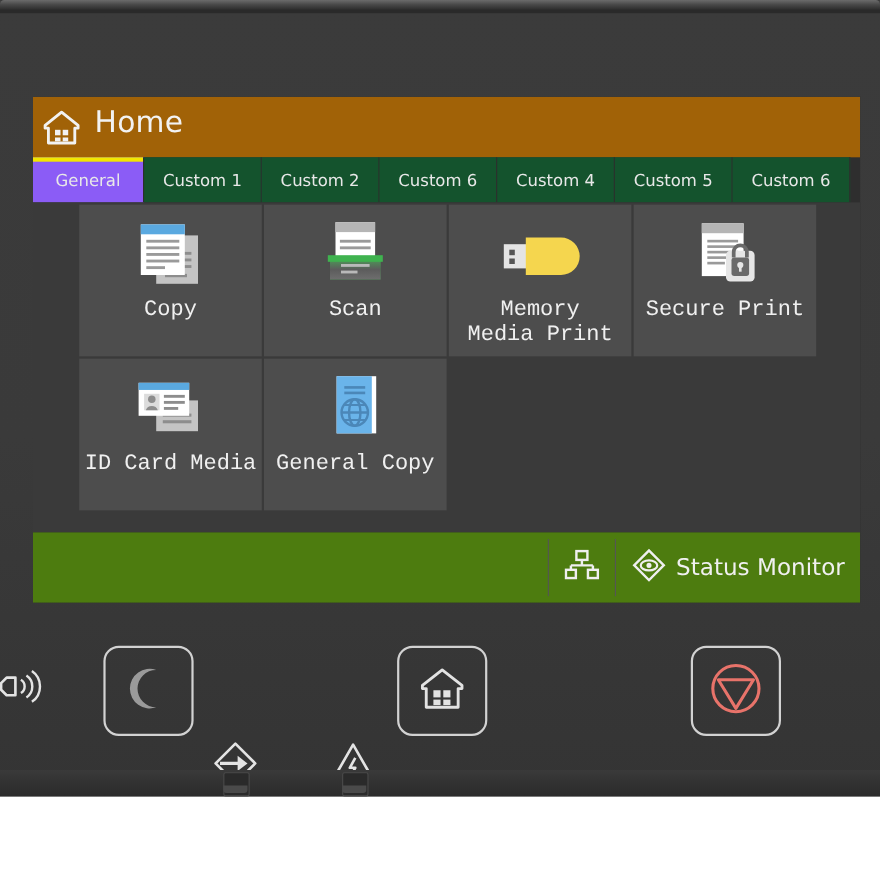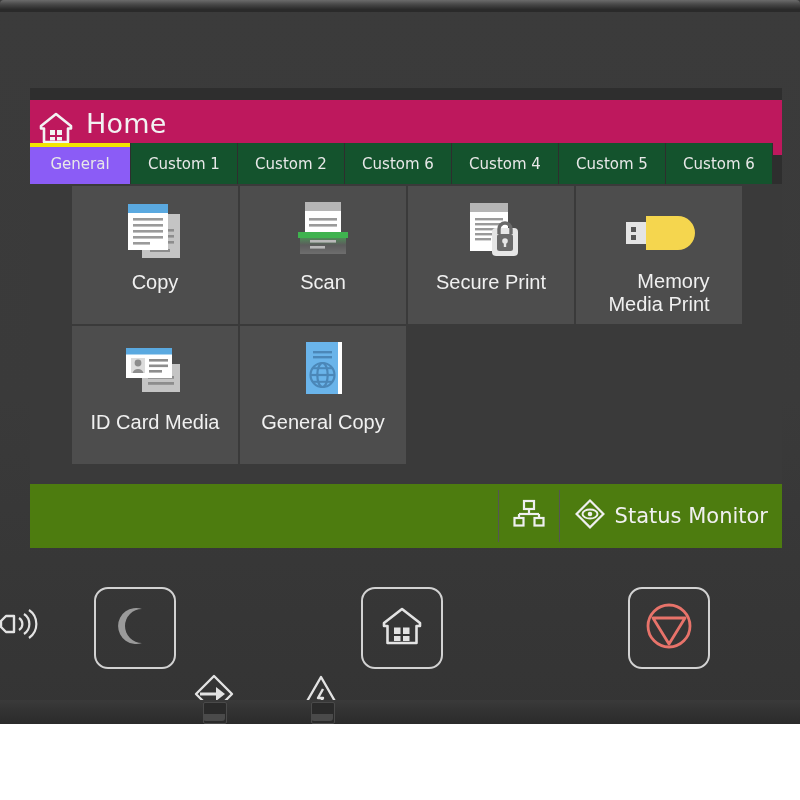--- a/index.html
+++ b/index.html
@@ -21,22 +21,22 @@
   }
 
   
   .screen{
     position:absolute; left:30px; top:88px; width:752px; height:460px;
     background:#2e2e2e;
     overflow:hidden;
   }
 
   .titlebar{
-    position:absolute; left:0; top:12px; width:752px; height:55px;
-    background:#be185d;
+    position:absolute; left:0; top:0; width:752px; height:55px;
+    background:#a16207;
   }
   .home-badge{
     position:absolute; left:8px; top:11px; width:36px; height:34px;
   }
   .title-text{
     position:absolute; left:56px; top:8px;
     font-size:27px; color:#f2f2f2; letter-spacing:.2px;
     font-family:"DejaVu Sans",sans-serif; font-weight:400;
   }
 
@@ -76,22 +76,22 @@
   }
   .tile{
     background:#4d4d4d;
     display:flex; flex-direction:column; align-items:center; justify-content:flex-start;
     padding-top:10px; box-sizing:border-box;
   }
   .tile.empty{ background:transparent; }
   .tile-icon{ height:72px; display:flex; align-items:center; justify-content:center; }
   .tile-label{
     margin-top:2px;
-    color:#f0f0f0; font-size:20px; line-height:24px; text-align:right;
-    font-family:Liberation Sans, sans-serif;
+    color:#f0f0f0; font-size:20px; line-height:24px; text-align:center;
+    font-family:Liberation Mono, monospace;
   }
   .tile-label.two{ font-size:20px; line-height:23px; }
 
   
   .statusbar{
     position:absolute; left:0; top:396px; width:752px; height:64px;
     background:#4d7c0f;
     display:flex; justify-content:flex-end; align-items:center;
   }
   .sb-cell{
@@ -218,55 +218,55 @@
               <rect x="14" y="36" width="50" height="6" fill="#3fb34f"></rect>
               <rect x="26" y="44" width="26" height="2.6" fill="#b9b9b9"></rect>
               <rect x="26" y="50" width="15" height="2.6" fill="#b9b9b9"></rect>
             </svg>
           </div>
           <div class="tile-label">Scan</div>
         </div>
 
         <div class="tile">
           <div class="tile-icon">
+            <svg width="86" height="72" viewBox="0 0 86 72">
+              <rect x="10" y="26" width="22" height="22" fill="#e4e4e4"></rect>
+              <rect x="15" y="31" width="5" height="5" fill="#555"></rect>
+              <rect x="15" y="39" width="5" height="5" fill="#555"></rect>
+              <path d="M30 20 L62 20 A14 14 0 0 1 62 54 L30 54 Z" fill="#f5d64e"></path>
+            </svg>
+          </div>
+          <div class="tile-label two">
+            <span>Memory</span><br>
+            <span>Media Print</span>
+          </div>
+        </div>
+
+        <div class="tile">
+          <div class="tile-icon">
             <svg width="78" height="72" viewBox="0 0 78 72">
               <rect x="18" y="7" width="38" height="48" fill="#ffffff"></rect>
               <rect x="18" y="7" width="38" height="9" fill="#b5b5b5"></rect>
               <rect x="23" y="22" width="28" height="2.4" fill="#9a9a9a"></rect>
               <rect x="23" y="27" width="28" height="2.4" fill="#9a9a9a"></rect>
               <rect x="23" y="32" width="28" height="2.4" fill="#9a9a9a"></rect>
               <rect x="23" y="37" width="28" height="2.4" fill="#9a9a9a"></rect>
               <rect x="23" y="42" width="16" height="2.4" fill="#9a9a9a"></rect>
               <rect x="40" y="32" width="26" height="28" rx="4" fill="#e6e6e6"></rect>
               <rect x="45" y="38" width="16" height="17" rx="2.5" fill="#6a6a6a"></rect>
               <path d="M47 38 L47 33 A6 6 0 0 1 59 33 L59 38" fill="none" stroke="#6a6a6a" stroke-width="3.4"></path>
               <circle cx="53" cy="45" r="2.8" fill="#e6e6e6"></circle>
               <rect x="51.8" y="45" width="2.4" height="6" fill="#e6e6e6"></rect>
             </svg>
           </div>
           <div class="tile-label">Secure Print</div>
         </div>
 
         <div class="tile">
           <div class="tile-icon">
-            <svg width="86" height="72" viewBox="0 0 86 72">
-              <rect x="10" y="26" width="22" height="22" fill="#e4e4e4"></rect>
-              <rect x="15" y="31" width="5" height="5" fill="#555"></rect>
-              <rect x="15" y="39" width="5" height="5" fill="#555"></rect>
-              <path d="M30 20 L62 20 A14 14 0 0 1 62 54 L30 54 Z" fill="#f5d64e"></path>
-            </svg>
-          </div>
-          <div class="tile-label two">
-            <span>Memory</span><br>
-            <span>Media Print</span>
-          </div>
-        </div>
-
-        <div class="tile">
-          <div class="tile-icon">
             <svg width="82" height="72" viewBox="0 0 82 72">
               <rect x="28" y="28" width="38" height="28" fill="#c4c4c4"></rect>
               <rect x="34" y="40" width="26" height="2.8" fill="#8d8d8d"></rect>
               <rect x="34" y="46" width="26" height="2.8" fill="#8d8d8d"></rect>
               <rect x="12" y="12" width="46" height="30" fill="#ffffff"></rect>
               <rect x="12" y="12" width="46" height="6.5" fill="#5aa9e0"></rect>
               <rect x="17" y="22" width="14" height="15" fill="#dcdcdc"></rect>
               <circle cx="24" cy="27" r="3.4" fill="#8d8d8d"></circle>
               <path d="M18.5 37 A5.8 5.8 0 0 1 29.5 37 Z" fill="#8d8d8d"></path>
               <rect x="35" y="23" width="19" height="2.6" fill="#8d8d8d"></rect>

